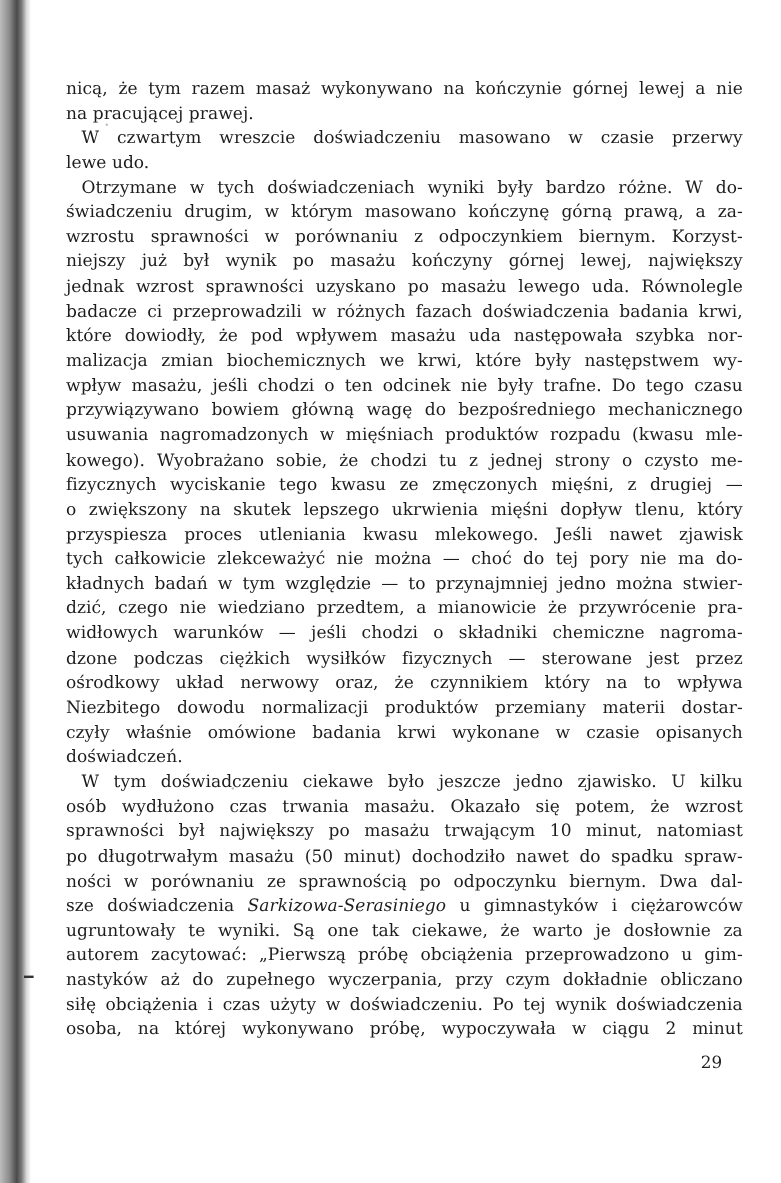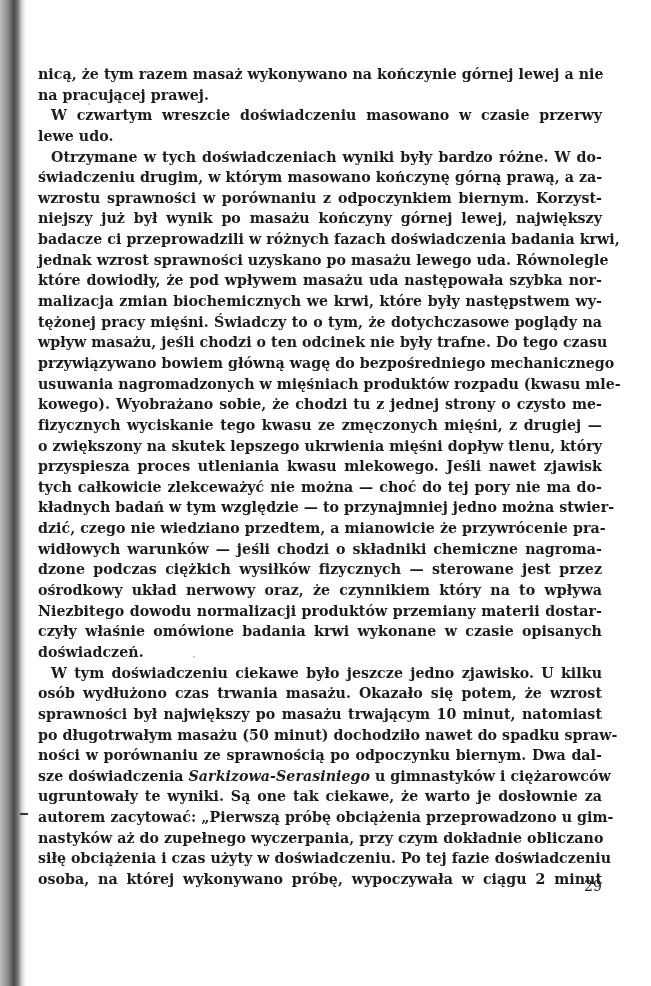--- a/index.html
+++ b/index.html
@@ -7,21 +7,21 @@
       width: 651px; height: 986px; position: relative; overflow: hidden;
       background: #ffffff;
       font-family: "DejaVu Serif", "Liberation Serif", serif;
       color: #1c1c1c;
     }
     .binding {
       position: absolute; left: 0; top: 0; width: 26px; height: 986px;
       background: linear-gradient(to right, #bdbdbd 0px, #8a8a8a 8px, #4a4a4a 14px, #7a7a7a 18px, #d6d6d6 22px, #ffffff 26px);
     }
     .page {
-      position: absolute; left: 38px; top: 64px; width: 564px; font-weight: bold;
+      position: absolute; left: 55px; top: 64px; width: 564px;
     }
     .line {
       display: block; height: 20.65px; line-height: 20.65px;
       font-size: 14.2px; white-space: nowrap;
       text-align: justify; text-align-last: justify;
       letter-spacing: 0.05px;
     }
     .line.last { text-align-last: left; }
     .line.indent { padding-left: 13px; }
     .em { font-style: italic; }
@@ -40,25 +40,24 @@
 
 <div class="page" id="page">
     <div class="line">nicą, że tym razem masaż wykonywano na kończynie górnej lewej a nie</div>
     <div class="line last">na pracującej prawej.</div>
     <div class="line indent">W czwartym wreszcie doświadczeniu masowano w czasie przerwy</div>
     <div class="line last">lewe udo.</div>
     <div class="line indent">Otrzymane w tych doświadczeniach wyniki były bardzo różne. W do-</div>
     <div class="line">świadczeniu drugim, w którym masowano kończynę górną prawą, a za-</div>
     <div class="line">wzrostu sprawności w porównaniu z odpoczynkiem biernym. Korzyst-</div>
     <div class="line">niejszy już był wynik po masażu kończyny górnej lewej, największy</div>
+    <div class="line">jednak wzrost sprawności uzyskano po masażu lewego uda. Równolegle</div>
     <div class="line">badacze ci przeprowadzili w różnych fazach doświadczenia badania krwi,</div>
-    <div class="line">jednak wzrost sprawności uzyskano po masażu lewego uda. Równolegle</div>
     <div class="line">które dowiodły, że pod wpływem masażu uda następowała szybka nor-</div>
     <div class="line">malizacja zmian biochemicznych we krwi, które były następstwem wy-</div>
-    <div class="line">tężonej pracy mięśni. Świadczy to o tym, że dotychczasowe poglądy na</div>
     <div class="line">wpływ masażu, jeśli chodzi o ten odcinek nie były trafne. Do tego czasu</div>
     <div class="line">przywiązywano bowiem główną wagę do bezpośredniego mechanicznego</div>
     <div class="line">usuwania nagromadzonych w mięśniach produktów rozpadu (kwasu mle-</div>
     <div class="line">kowego). Wyobrażano sobie, że chodzi tu z jednej strony o czysto me-</div>
     <div class="line">fizycznych wyciskanie tego kwasu ze zmęczonych mięśni, z drugiej —</div>
     <div class="line">o zwiększony na skutek lepszego ukrwienia mięśni dopływ tlenu, który</div>
     <div class="line">przyspiesza proces utleniania kwasu mlekowego. Jeśli nawet zjawisk</div>
     <div class="line">tych całkowicie zlekceważyć nie można — choć do tej pory nie ma do-</div>
     <div class="line">kładnych badań w tym względzie — to przynajmniej jedno można stwier-</div>
     <div class="line">dzić, czego nie wiedziano przedtem, a mianowicie że przywrócenie pra-</div>
@@ -70,21 +69,21 @@
     <div class="line last">doświadczeń.</div>
     <div class="line indent">W tym doświadczeniu ciekawe było jeszcze jedno zjawisko. U kilku</div>
     <div class="line">osób wydłużono czas trwania masażu. Okazało się potem, że wzrost</div>
     <div class="line">sprawności był największy po masażu trwającym 10 minut, natomiast</div>
     <div class="line">po długotrwałym masażu (50 minut) dochodziło nawet do spadku spraw-</div>
     <div class="line">ności w porównaniu ze sprawnością po odpoczynku biernym. Dwa dal-</div>
     <div class="line"><span style="white-space: pre;">sze doświadczenia </span><span class="em" style="white-space: pre;">Sarkizowa-Serasiniego</span><span style="white-space: pre;"> u gimnastyków i ciężarowców</span></div>
     <div class="line">ugruntowały te wyniki. Są one tak ciekawe, że warto je dosłownie za</div>
     <div class="line">autorem zacytować: „Pierwszą próbę obciążenia przeprowadzono u gim-</div>
     <div class="line">nastyków aż do zupełnego wyczerpania, przy czym dokładnie obliczano</div>
-    <div class="line">siłę obciążenia i czas użyty w doświadczeniu. Po tej fazie doświadczeniu</div>
+    <div class="line">siłę obciążenia i czas użyty w doświadczeniu. Po tej wynik doświadczenia</div>
     <div class="line">osoba, na której wykonywano próbę, wypoczywała w ciągu 2 minut</div>
   </div>
 
 <div class="margin-mark"></div>
 
 <div class="page-number">29</div>
 
 <div class="speck" style="left:88px;top:103px;"></div>
 <div class="speck" style="left:193px;top:656px;"></div>
 

